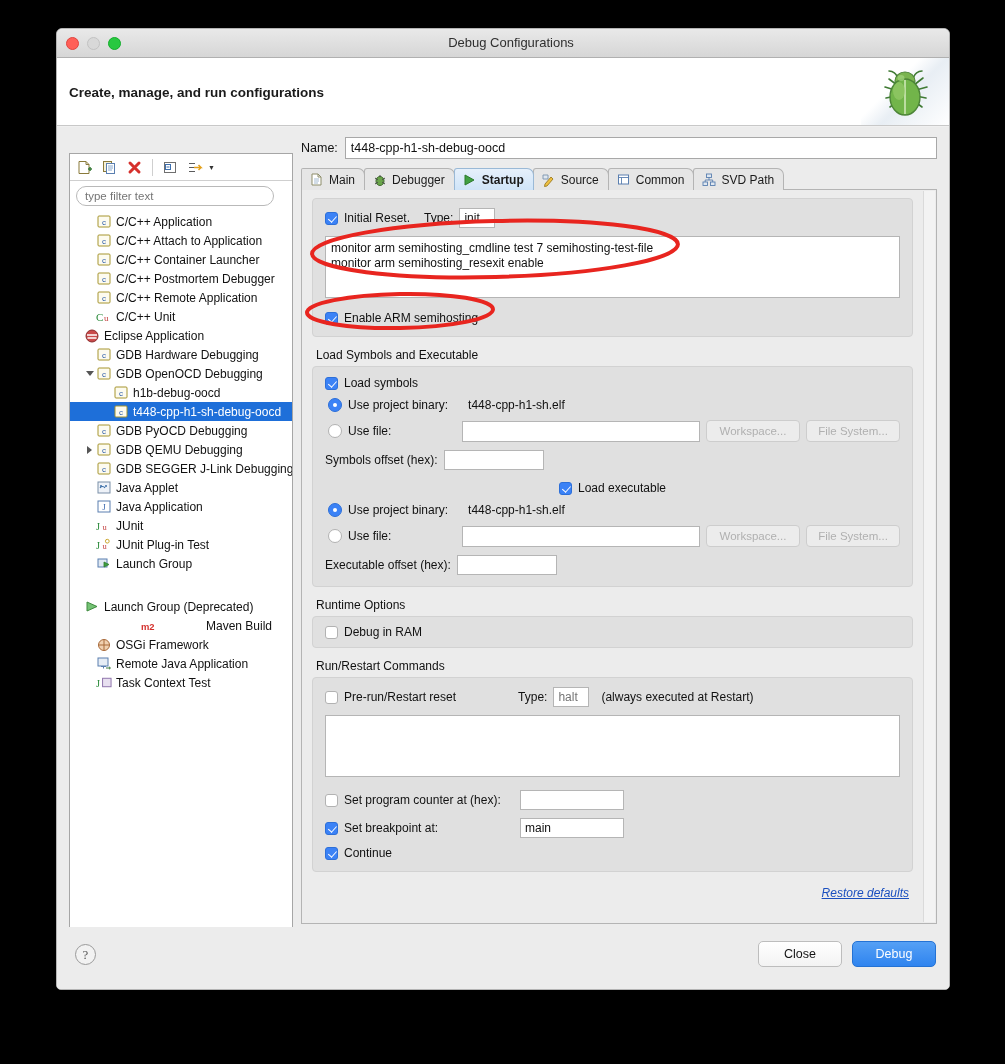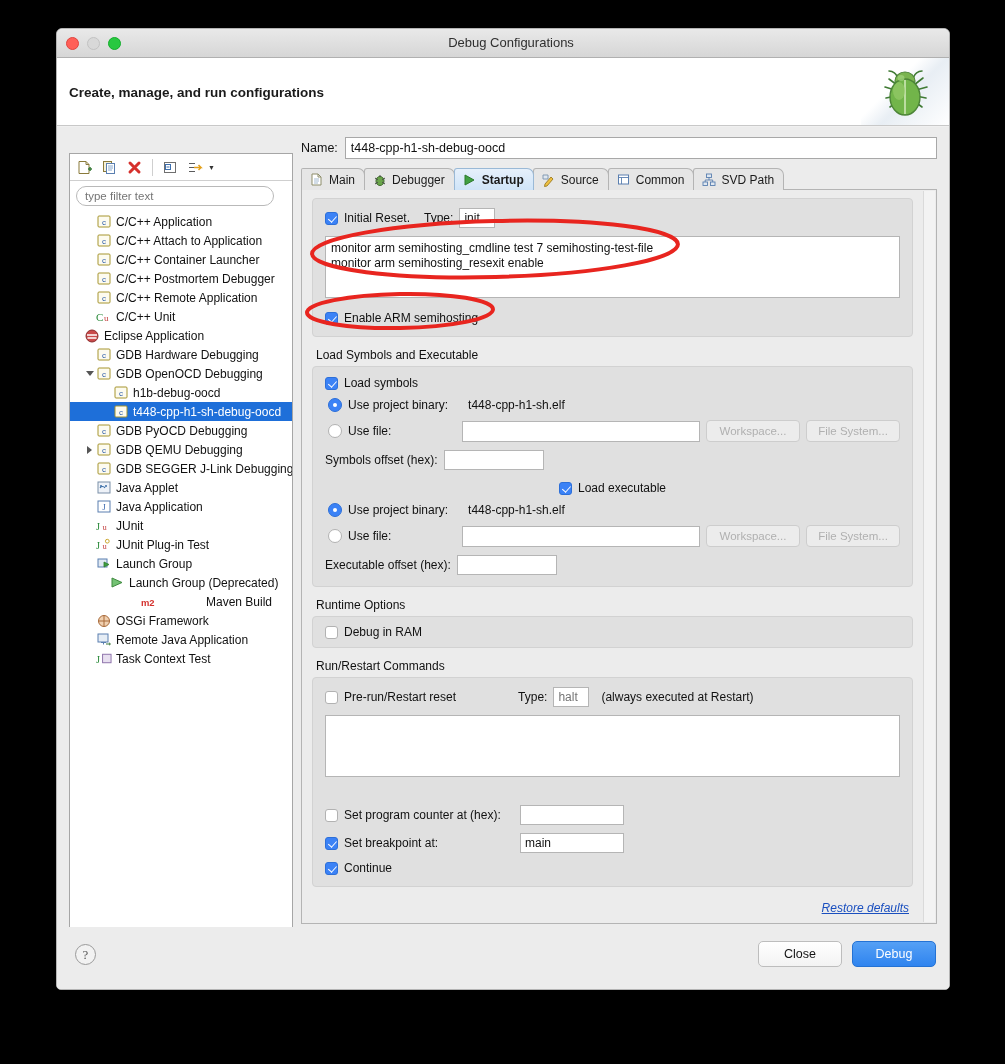--- a/index.html
+++ b/index.html
@@ -661,21 +661,21 @@
           <div class="tree-row" style="padding-left: 13px;">
             <span class="twisty"></span>
             <span class="tree-icon">
               <svg width="14" height="13" viewBox="0 0 14 13">
                 <rect x="1" y="2" width="9" height="8" fill="#dfe8f2" stroke="#5a7fb0" stroke-width="1"></rect>
                 <path d="M7 5 L12 7.5 L7 10 Z" fill="#3fa03f" stroke="#2c7a2c" stroke-width="0.8"></path>
               </svg>
             </span>
             <span>Launch Group</span>
           </div>
-          <div class="tree-row" style="padding-left: 26px;">
+          <div class="tree-row" style="padding-left: 1px; margin-top: 24px;">
             <span class="twisty"></span>
             <span class="tree-icon">
               <svg width="14" height="13" viewBox="0 0 14 13">
                 <path d="M2 2 L12 6.5 L2 11 Z" fill="#74c274" stroke="#3f8a3f" stroke-width="1"></path>
               </svg>
             </span>
             <span>Launch Group (Deprecated)</span>
           </div>
           <div class="tree-row" style="padding-left: 13px; gap: 45px;">
             <span class="twisty"></span>
@@ -863,21 +863,21 @@
           <div class="group-label">Run/Restart Commands</div>
           <div class="group-box">
             <div class="row">
               <span class="cb"></span>
               <span class="lbl">Pre-run/Restart reset</span>
               <span class="lbl" style="margin-left:56px;">Type:</span>
               <input class="tf small ph" type="text" placeholder="halt" style="">
               <span class="lbl" style="margin-left:6px;">(always executed at Restart)</span>
             </div>
             <textarea class="ta empty" spellcheck="false" style=""></textarea>
-            <div class="row" style="margin-top:24px;">
+            <div class="row" style="margin-top:9px;">
               <span class="cb"></span>
               <span class="lbl" style="width:170px;">Set program counter at (hex):</span>
               <input class="tf pc" type="text" value="" style="">
             </div>
             <div class="row">
               <span class="cb checked"></span>
               <span class="lbl" style="width:170px;">Set breakpoint at:</span>
               <input class="tf bp" type="text" value="main" style="">
             </div>
             <div class="row">

